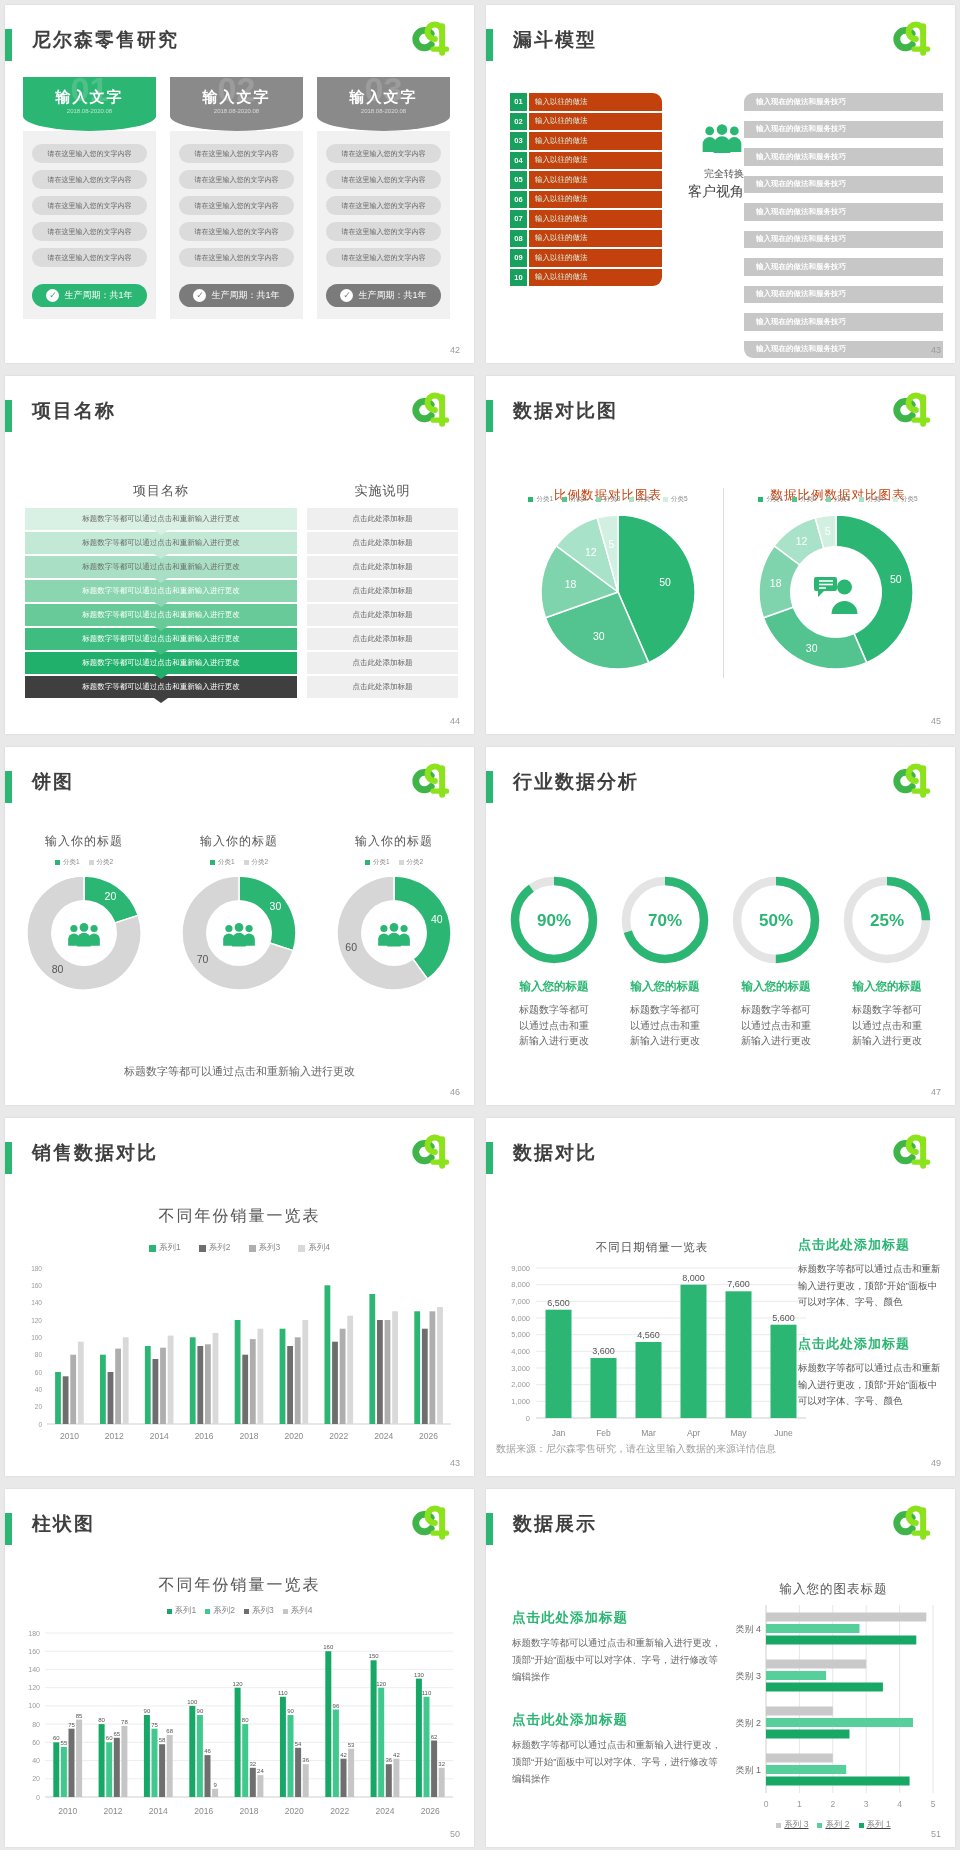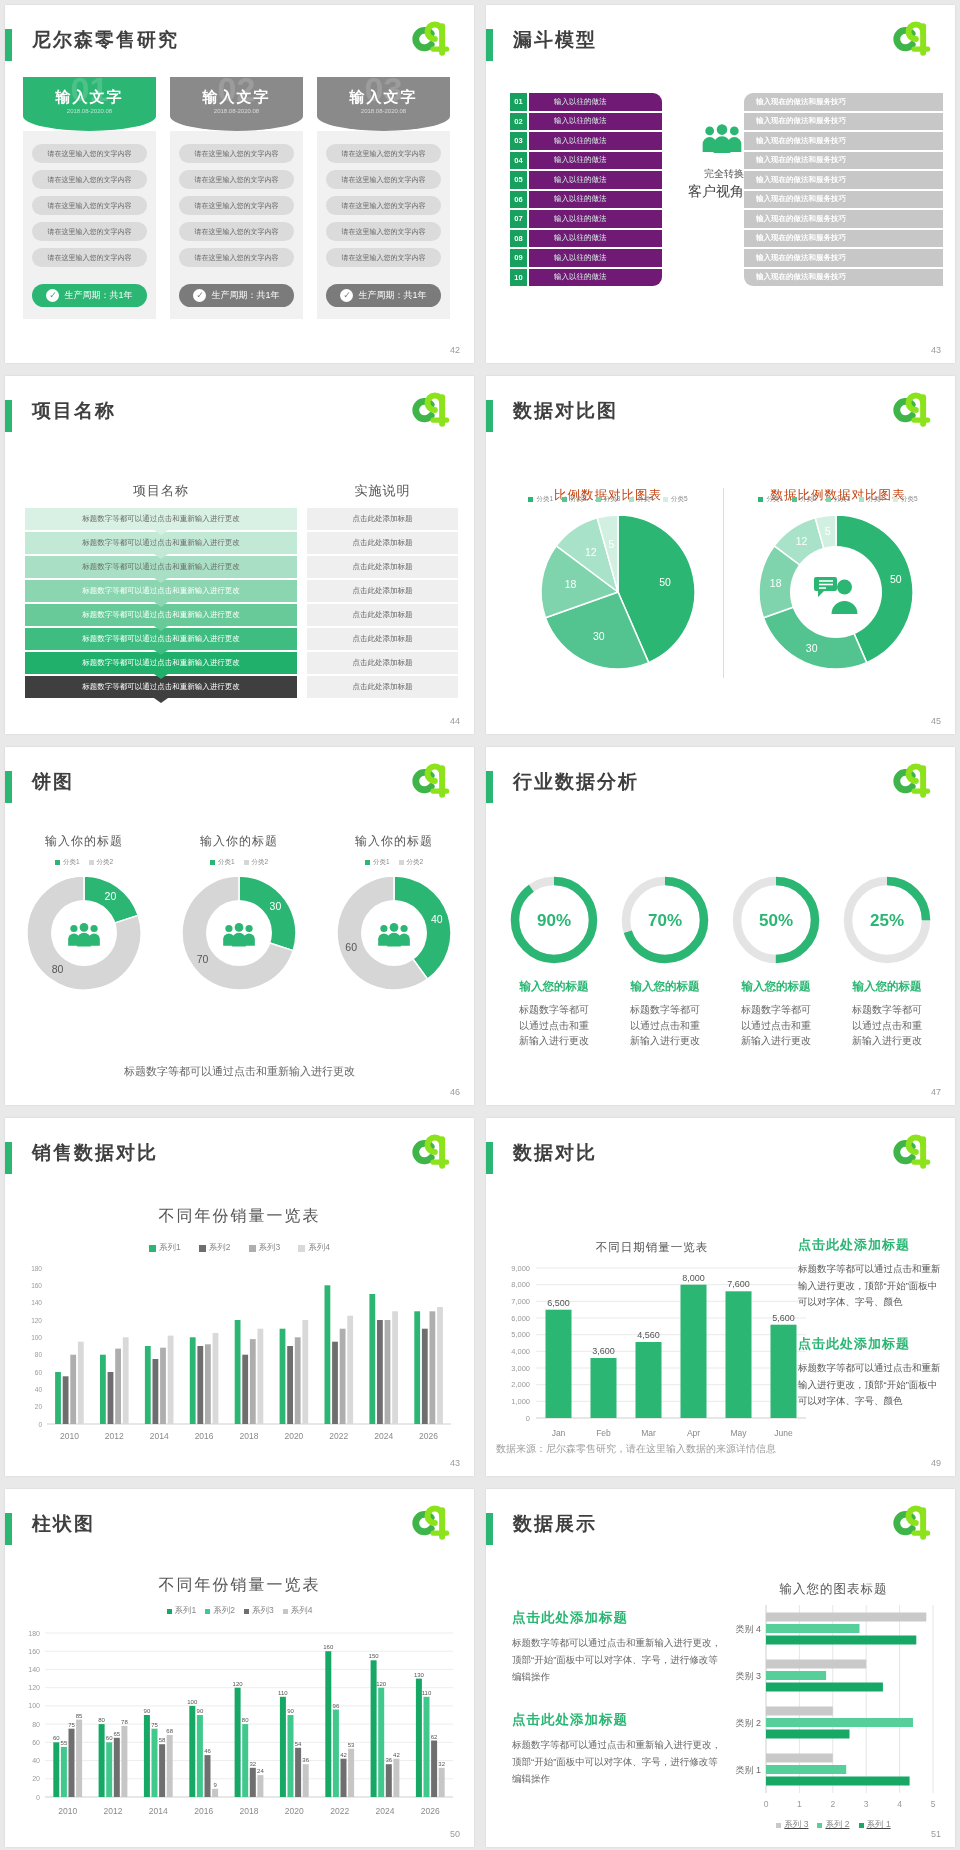--- a/index.html
+++ b/index.html
@@ -24,22 +24,22 @@
   .card-head .t{position:relative;padding-top:11px;font-size:15px;font-weight:bold;letter-spacing:2px;}
   .card-head .d{position:relative;font-size:6px;opacity:.65;margin-top:1px;}
   .card-body{background:#f1f1f1;padding:13px 9px 12px;display:flex;flex-direction:column;gap:7px;}
   .pill{height:19px;line-height:19px;border-radius:10px;background:#dbdbdb;font-size:7px;color:#666;text-align:center;}
   .card-foot{margin-top:10px;height:23px;border-radius:12px;color:#fff;font-size:9px;display:flex;align-items:center;justify-content:center;gap:5px;}
   .chk{width:13px;height:13px;border-radius:50%;background:#fff;font-size:9px;line-height:13px;text-align:center;font-weight:bold;}
   
   .f-left{position:absolute;left:24px;top:88px;width:152px;display:flex;flex-direction:column;gap:2px;}
   .f-row{display:flex;gap:2px;height:17.5px;}
   .f-num{width:17px;background:#17a05e;color:#fff;font-size:7.5px;font-weight:bold;display:flex;align-items:center;justify-content:center;}
-  .f-bar{flex:1;background:#701a75;color:#d8f4e7;font-size:7.5px;display:flex;align-items:center;padding-left:25px;}
-  .f-right{position:absolute;left:258px;right:12px;top:88px;display:flex;flex-direction:column;gap:2px;}
+  .f-bar{flex:1;background:#c2410c;color:#d8f4e7;font-size:7.5px;display:flex;align-items:center;padding-left:6px;}
+  .f-right{position:absolute;left:258px;right:12px;top:88px;display:flex;flex-direction:column;gap:10px;}
   .g-bar{height:17.5px;background:#c7c7c7;color:#fff;font-weight:bold;font-size:7.5px;display:flex;align-items:center;padding-left:12px;}
   .f-center{position:absolute;left:178px;width:80px;top:118px;text-align:right;}
   .f-center .pic svg{width:44px;}
   .f-center .c1{font-size:10px;color:#555;margin-top:8px;}
   .f-center .c2{font-size:14px;color:#444;margin-top:2px;}
   
   .colhead{position:absolute;top:106px;font-size:13px;color:#555;text-align:center;letter-spacing:1px;}
   .rows44{position:absolute;left:20px;right:16px;top:132px;display:flex;flex-direction:column;gap:2px;}
   .row44{display:flex;height:22px;}
   .p-left{width:272px;position:relative;font-size:7.5px;display:flex;align-items:center;justify-content:center;}

